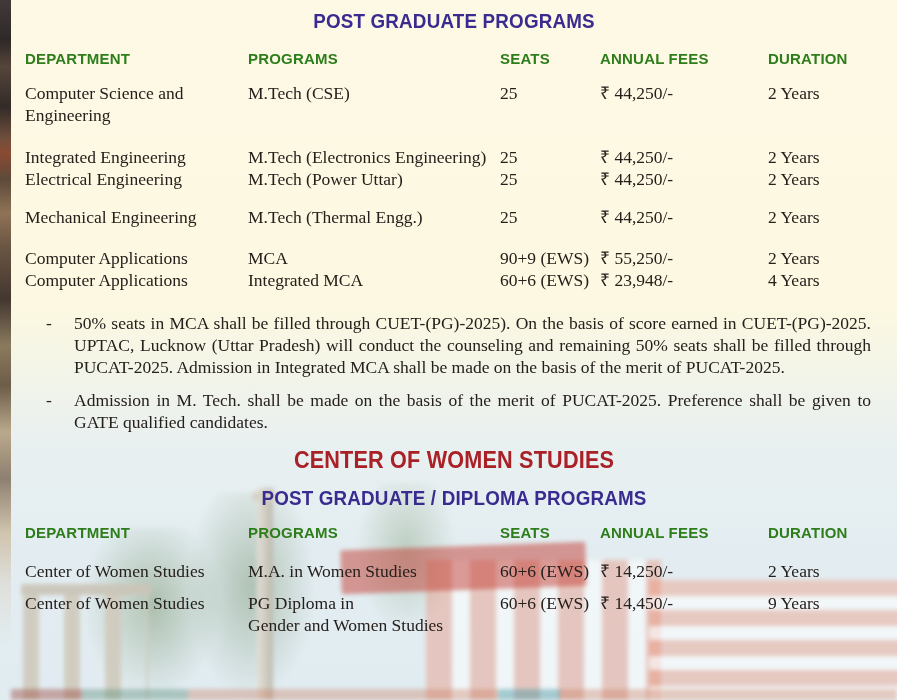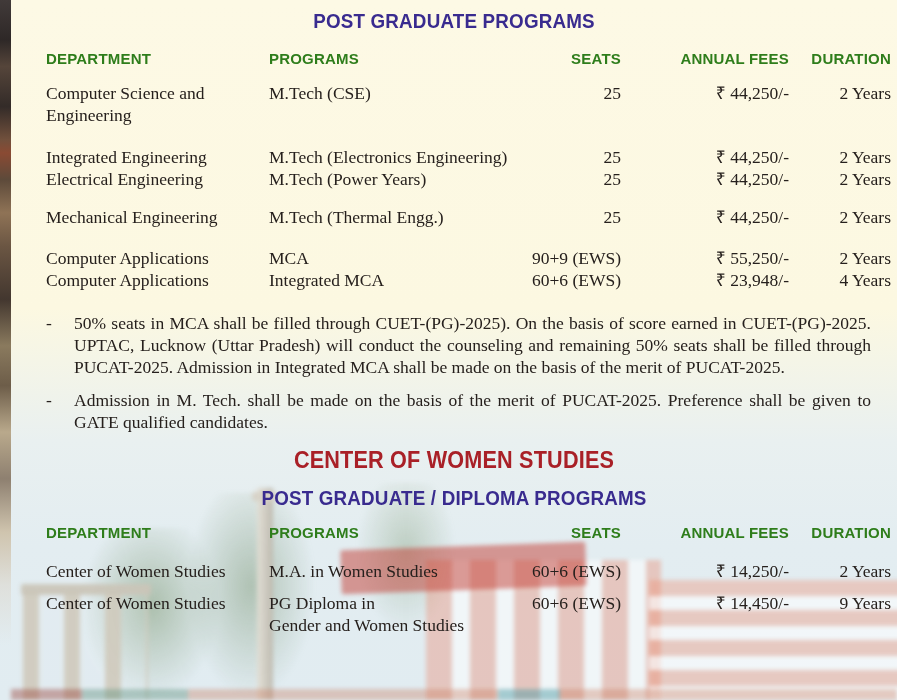--- a/index.html
+++ b/index.html
@@ -37,25 +37,25 @@
        background:linear-gradient(90deg,rgba(150,60,50,.4) 0 8%,rgba(90,140,120,.4) 8% 20%,
          rgba(200,120,90,.35) 20% 55%,rgba(70,150,160,.45) 55% 62%,rgba(200,120,90,.35) 62% 100%);}
   
   .content{position:absolute;left:11px;top:0;right:0;bottom:0;}
   .title{font-family:"Liberation Sans",sans-serif;font-weight:700;text-align:center;
        letter-spacing:.2px;transform:scaleX(.94);}
   .t-purple{color:#392b8f;font-size:20px;line-height:26px;margin-top:8px;}
   .t-red{color:#a92027;font-size:23px;line-height:26px;margin-top:14px;}
   .t-sub{color:#392b8f;font-size:20px;line-height:24px;margin-top:13px;}
   .tbl{display:grid;grid-template-columns:223px 252px 100px 168px 102px;
-       padding-left:35px;align-items:start;}
+       padding-left:14px;align-items:start;}
   .hdr{font-family:"Liberation Sans",sans-serif;font-weight:700;font-size:15px;
        color:#2e7d1b;line-height:18px;letter-spacing:.2px;}
   .cell{font-size:17.5px;line-height:22px;}
-  .c-center{text-align:right;}
+  .c-center{text-align:left;}
   .row-h{margin-top:16px;}
   .prog2{margin:0;}
   .notes{margin-left:35px;width:825px;}
   .note{display:flex;font-size:17.5px;line-height:22px;}
   .note .dash{width:28px;flex:0 0 28px;}
   .note .txt{flex:1;text-align:justify;}
   .mt14{margin-top:14px;}.mt16{margin-top:16px;}.mt17{}
   .mt18{margin-top:18px;}.mt19{margin-top:19px;}.mt20{margin-top:20px;}
   .mt21{margin-top:21px;}.mt11{margin-top:11px;}.mt10{margin-top:10px;}
 </style>
@@ -109,21 +109,21 @@
           <div>M.Tech (Electronics Engineering)</div>
         </div>
       <div class="cell c-center">25</div>
       <div class="cell c-center">₹ 44,250/-</div>
       <div class="cell c-center">2 Years</div>
     </div>
 
     <div class="tbl mt17">
       <div class="cell">Electrical Engineering</div>
       <div class="cell">
-          <div>M.Tech (Power Years)</div>
+          <div>M.Tech (Power Uttar)</div>
         </div>
       <div class="cell c-center">25</div>
       <div class="cell c-center">₹ 44,250/-</div>
       <div class="cell c-center">2 Years</div>
     </div>
 
     <div class="tbl mt16">
       <div class="cell">Mechanical Engineering</div>
       <div class="cell">
           <div>M.Tech (Thermal Engg.)</div>

